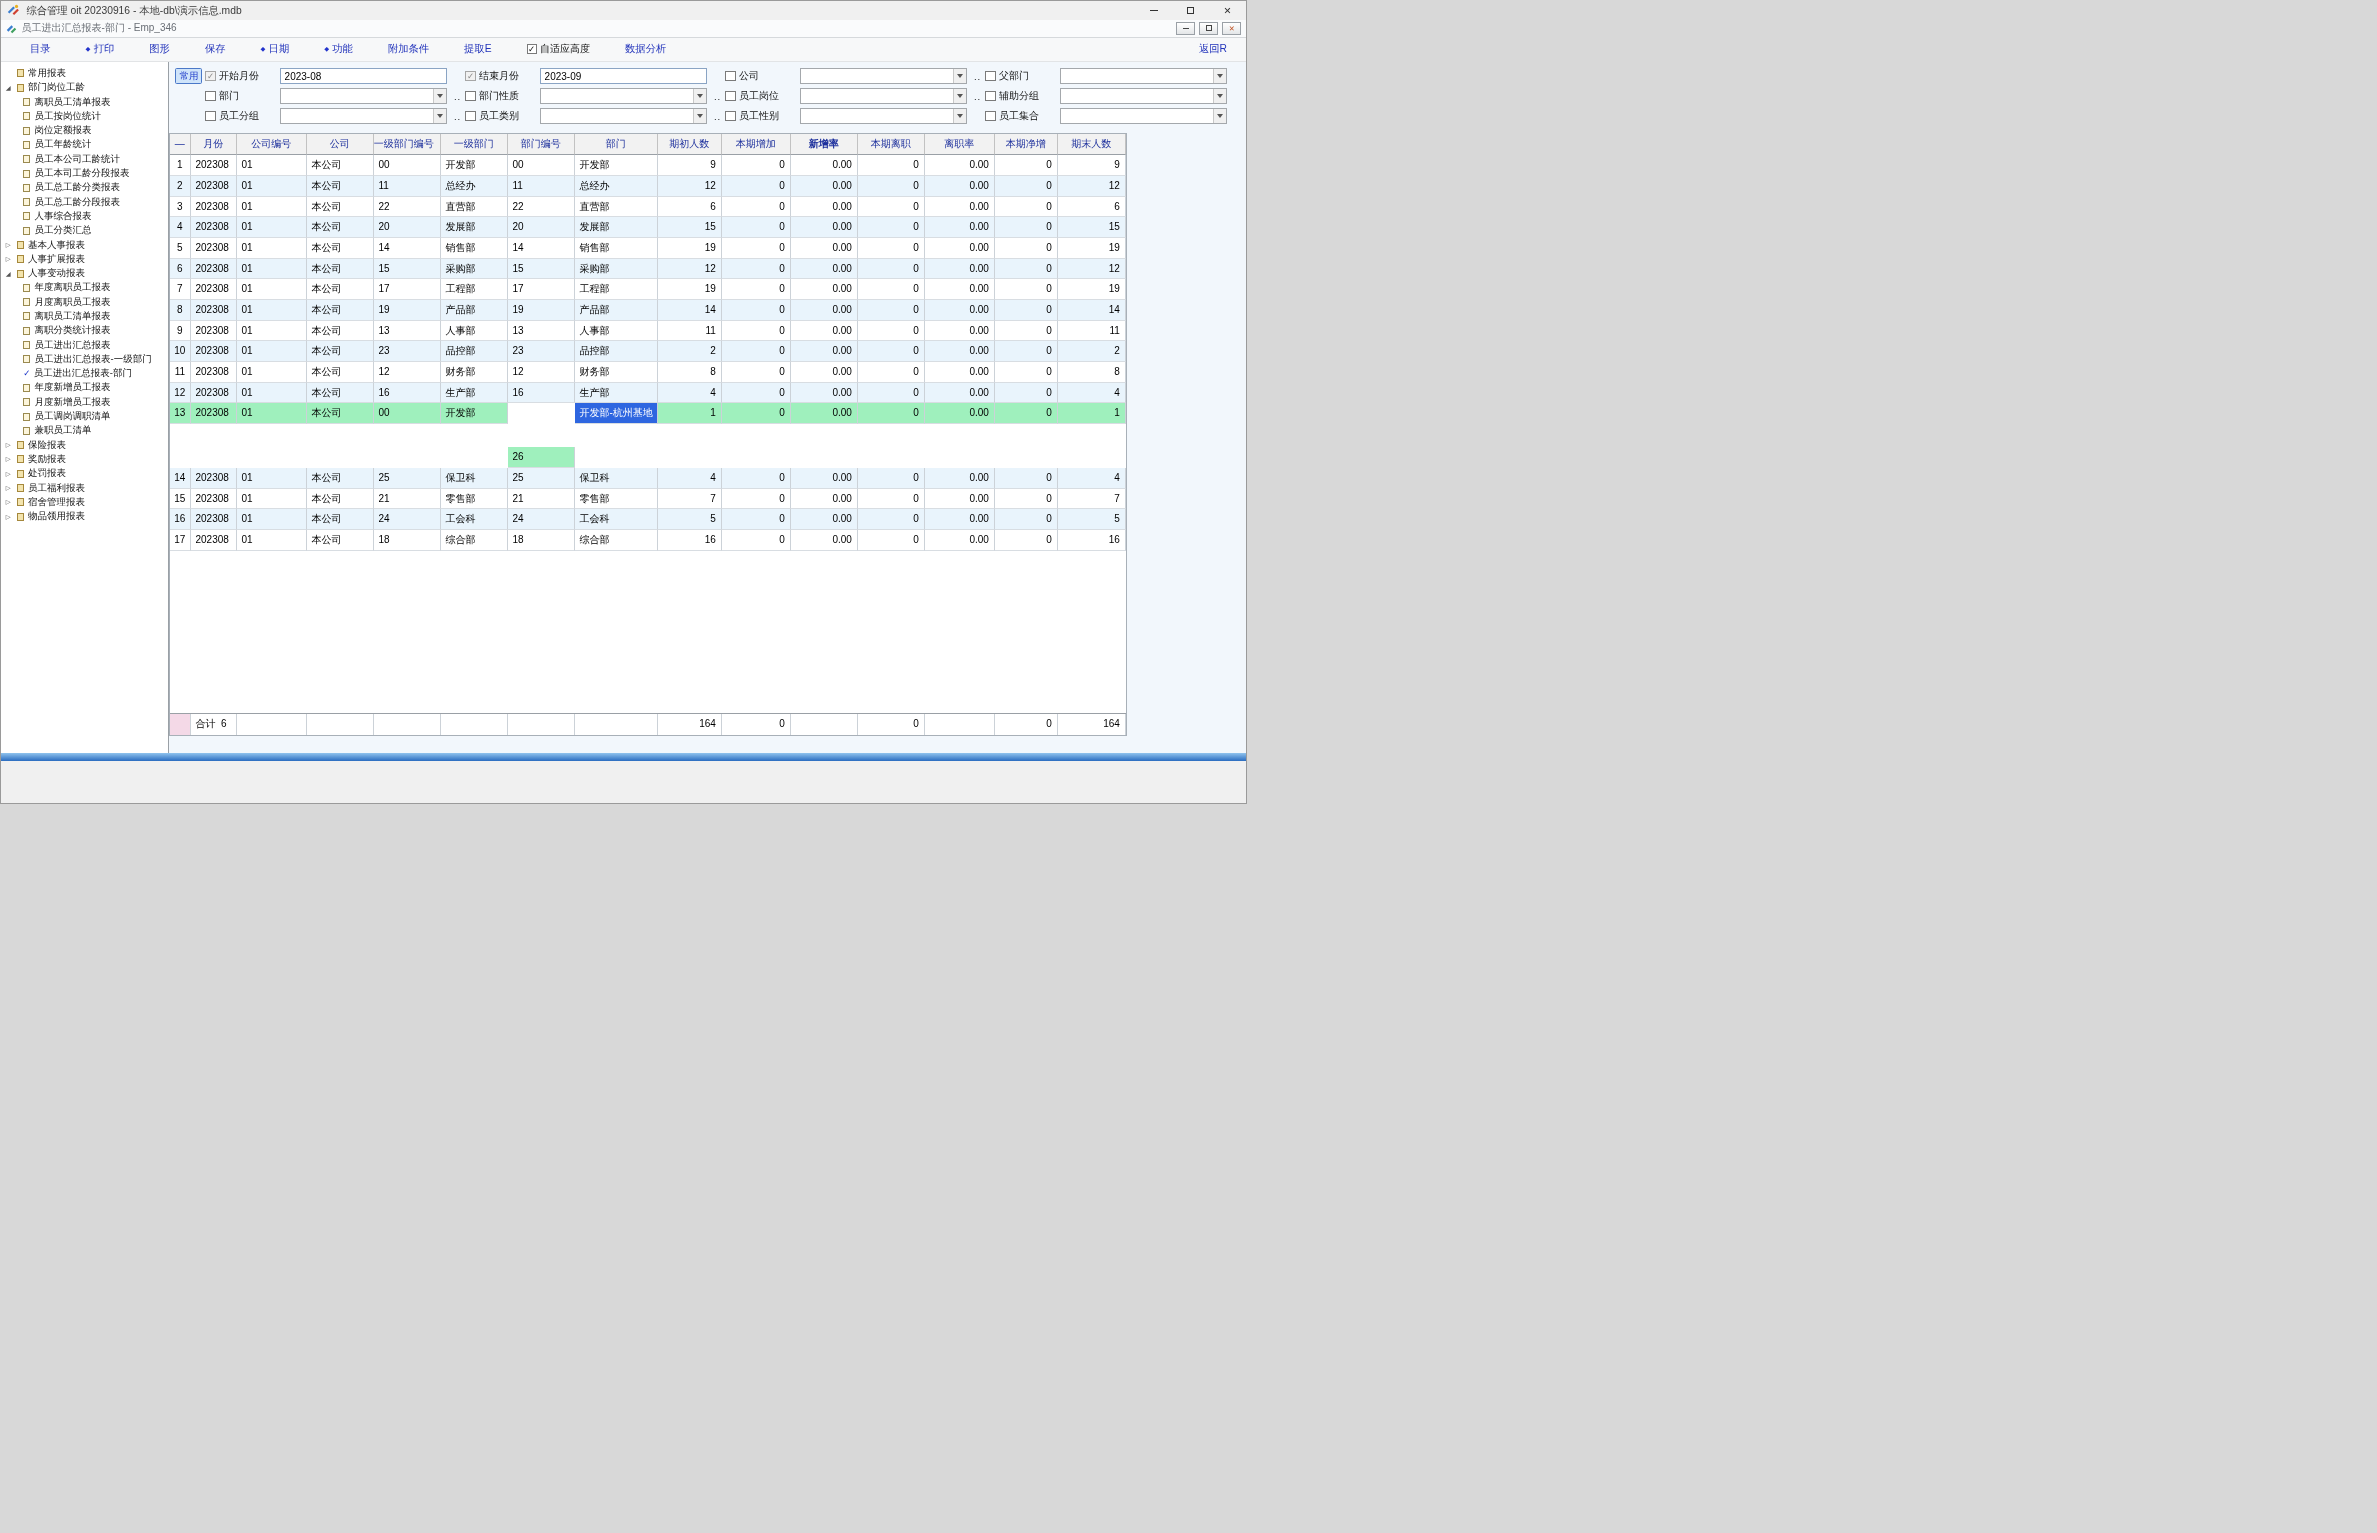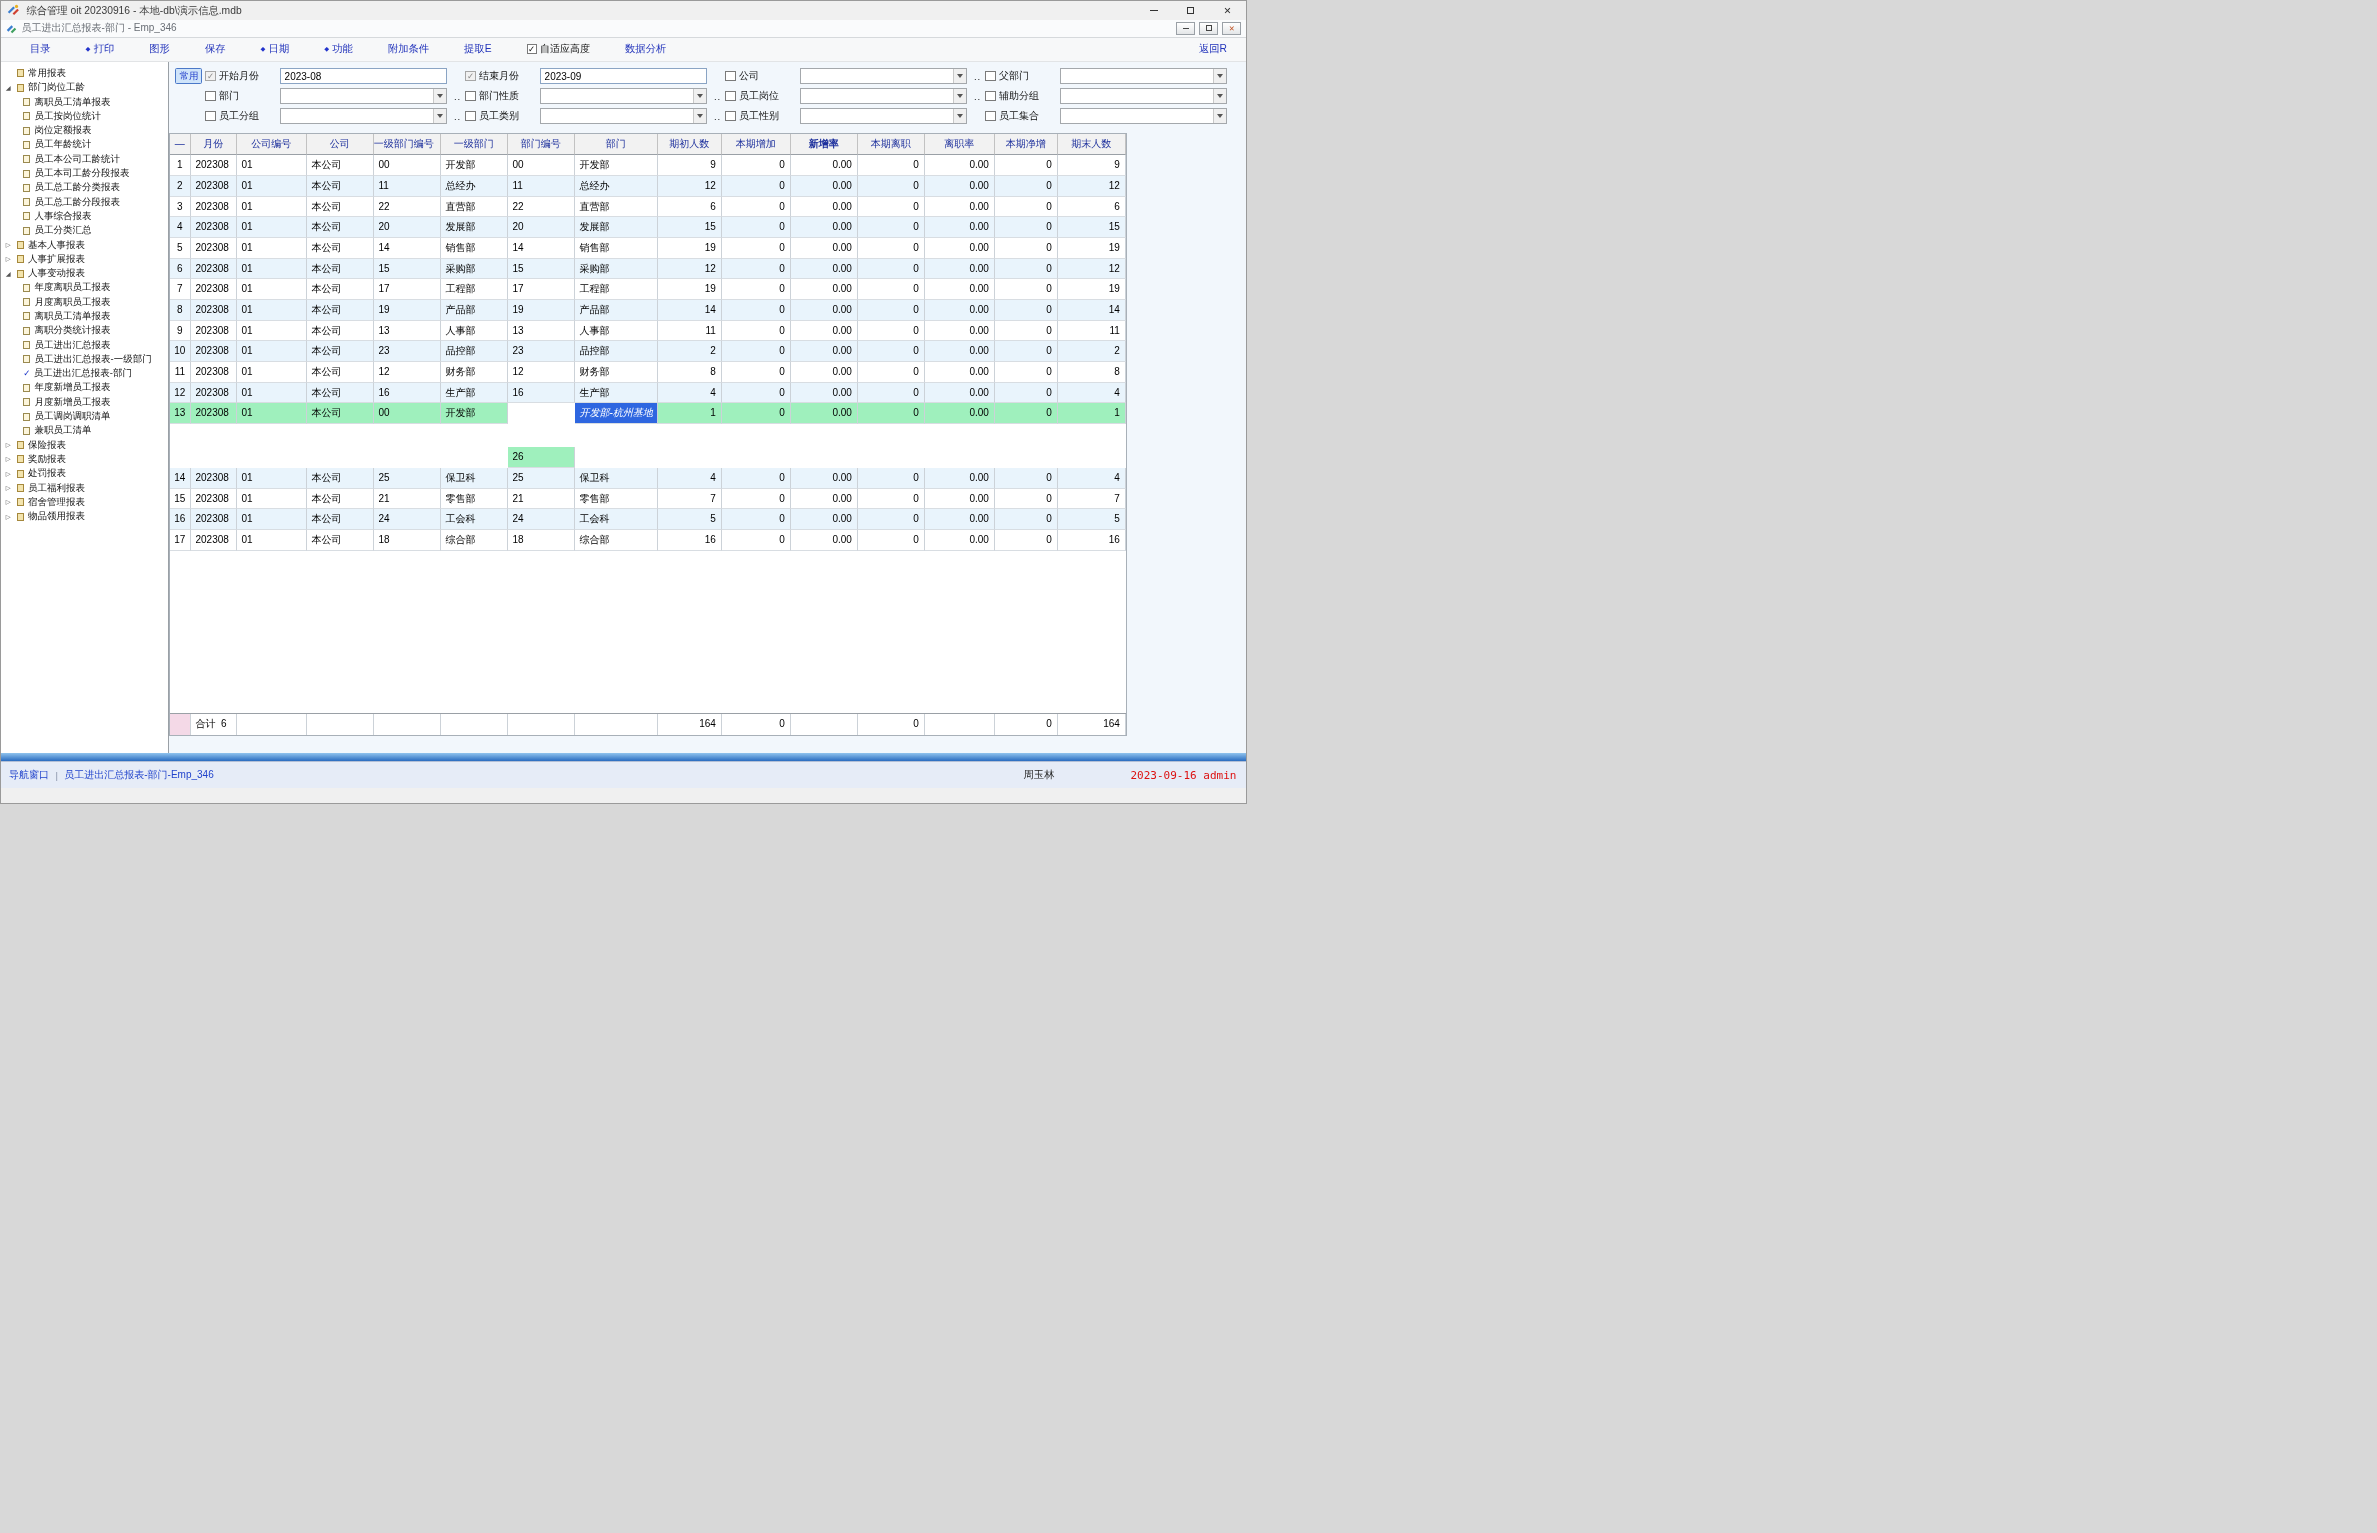--- a/index.html
+++ b/index.html
@@ -77,21 +77,21 @@
   
   .grid { flex:1; margin:4.8px 0 17.5px 0; width:max-content; border:0.8px solid #a8b0b8; background:#fff; display:flex; flex-direction:column; overflow:hidden; }
   .g-head { display:flex; flex:none; }
   .th { height:20.7px; line-height:20px; font-size:10px; color:#1c2f9c; background:#f2f2f2; border-right:0.8px solid #c2c2c2; border-bottom:0.8px solid #9aa0a6; overflow:hidden; white-space:pre; }
   .g-rows { flex:none; }
   .g-row { display:flex; }
   .td { height:20.7px; line-height:20px; font-size:10px; color:#000; padding:0 4.8px; border-right:0.8px solid #ccd2d8; border-bottom:0.8px solid #d8dde2; overflow:hidden; white-space:pre; background:#fff; }
   .td.rn { padding:0; text-align:center; }
   .g-row.alt .td { background:#e9f4fc; }
   .g-row.hl .td { background:var(--hl,#9ff0bd); }
-  .td.selcell { background:var(--sel,#2e66e0) !important; color:#fff;font-style:italic; }
+  .td.selcell { background:var(--sel,#2e66e0) !important; color:#fff; }
   .g-fill { flex:1; background:#fff; }
   .g-foot { display:flex; flex:none; border-top:0.8px solid #9aa0a6; background:#fff; }
   .g-foot .td { border-bottom:none; }
   .td.foot-first { background:#f4d9e7; padding:0; }
 
   
   .bottom-strip { height:8px; flex:none; background:linear-gradient(#8fc3ee,#2a6cc0); }
   .statusbar { height:27px; background:#e6ecf7; border-top:0.8px solid #b4c0d6; display:flex; align-items:center; padding:0 8px; }
   .sb-link { color:#2244cc; font-size:10px; white-space:pre; }
   .sb-sep { color:#8a94a8; margin:0 6.4px; font-size:9.5px; }
@@ -675,22 +675,15 @@
               <div class="td" style="width: 68px; text-align: right;">164</div>
             </div>
         </div>
 
       </div>
     </div>
 
     <div class="bottom-strip"></div>
   </div>
 
-  <div class="statusbar">
-    <span class="sb-link">导航窗口</span>
-    <span class="sb-sep">|</span>
-    <span class="sb-link">员工进出汇总报表-部门-Emp_346</span>
-    <span class="sb-user">周玉林</span>
-    <span class="sb-datetime">2023-09-16 admin</span>
-  </div>
 
 </div>
 
 
 </body></html>

